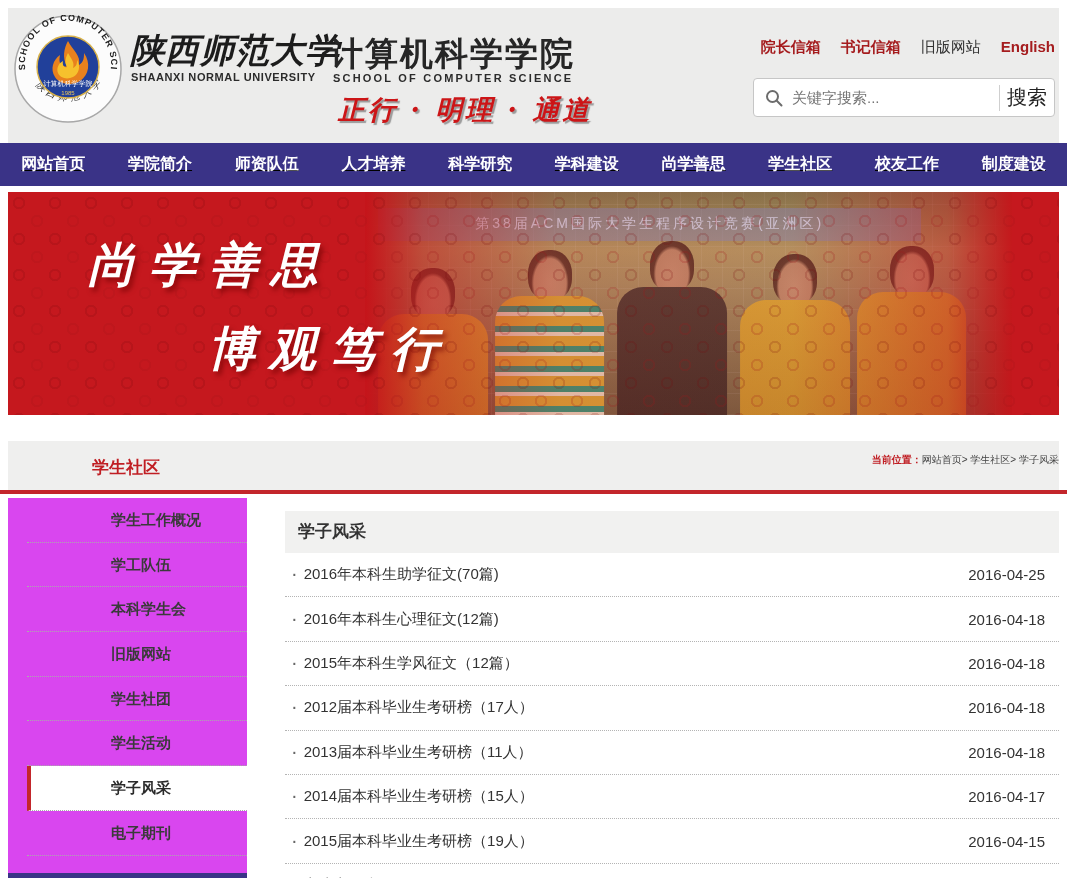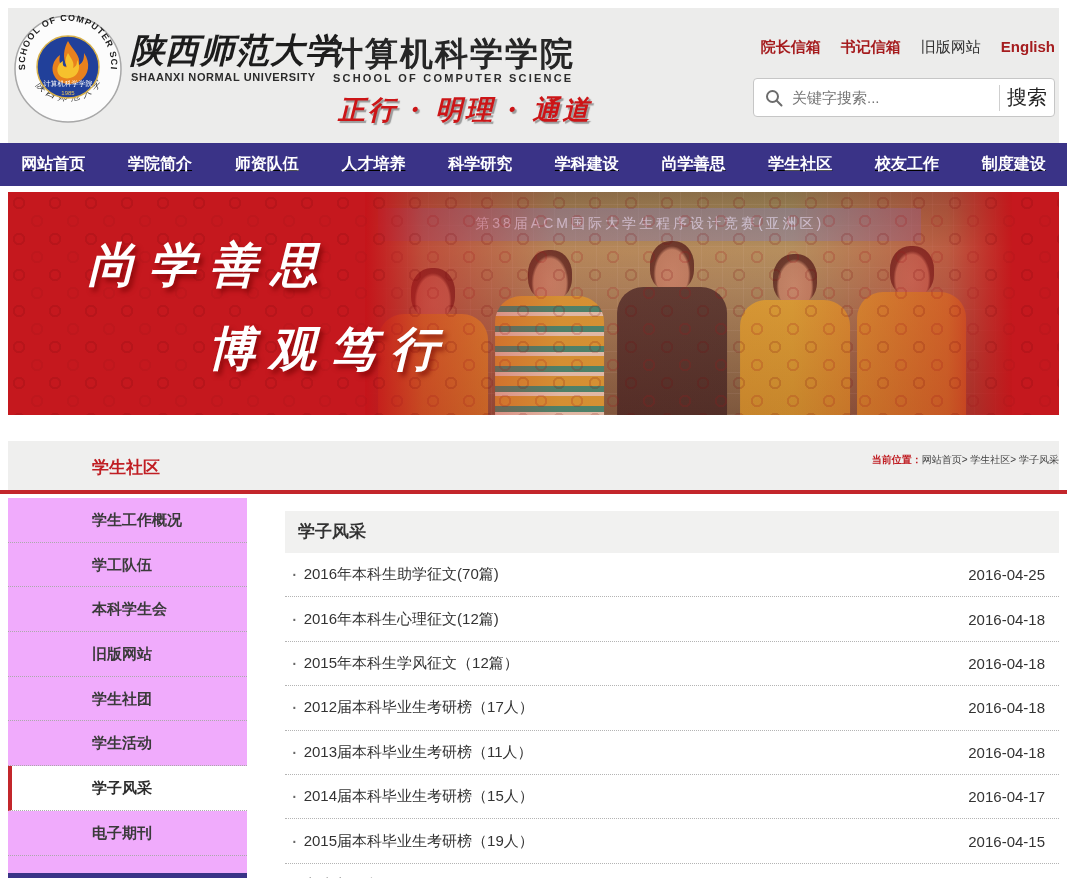--- a/index.html
+++ b/index.html
@@ -67,21 +67,21 @@
            font-weight:bold; font-size:47px; letter-spacing:14px; text-shadow:3px 4px 5px rgba(110,0,0,.65); white-space:nowrap;}
   .slogan-1{ left:80px; top:42px; }
   .slogan-2{ left:200px; top:126px; }
   
   .section-bar{ position:absolute; left:8px; right:8px; top:441px; height:49px; background:#efefee; }
   .section-title{ position:absolute; left:84px; top:15px; font-size:17px; font-weight:bold; color:#c01e23; }
   .breadcrumb{ position:absolute; right:0; top:12px; font-size:10px; color:#444; white-space:nowrap; }
   .breadcrumb b{ color:#c01e23; }
   .red-line{ position:absolute; left:0; right:0; top:490px; height:4px; background:#c3262b; }
   
-  .sidebar{ position:absolute; left:8px; width:239px; top:498px; bottom:0; background:#f0abfc; }
+  .sidebar{ position:absolute; left:8px; width:239px; top:498px; bottom:0; background:#d946ef;padding-left:19px; }
   .side-item{ height:44.7px; line-height:44.7px; padding-left:84px; font-size:15px; font-weight:bold; color:#3a3a3a;
               border-bottom:1px dotted #ababab; cursor:pointer; }
   .side-item.active{ background:#fff; border-left:4px solid #c3262b; padding-left:80px; color:#2b2b2b; }
   .side-bottom-bar{ position:absolute; left:0; width:100%; top:375px; height:5px; background:#3a3387; }
   
   .main{ position:absolute; left:285px; width:774px; top:511px; bottom:0; background:#fff; }
   .main-header{ height:42px; line-height:42px; background:#f1f1f0; padding-left:13px; font-size:17px; font-weight:bold; color:#333; }
   .article-row{ height:44.4px; display:flex; align-items:center; border-bottom:1px dotted #b4b4b4; cursor:pointer; }
   .bullet{ color:#666; font-size:20px; margin:0 6px 2px 6px; }
   .a-title{ font-size:15px; color:#333; }

